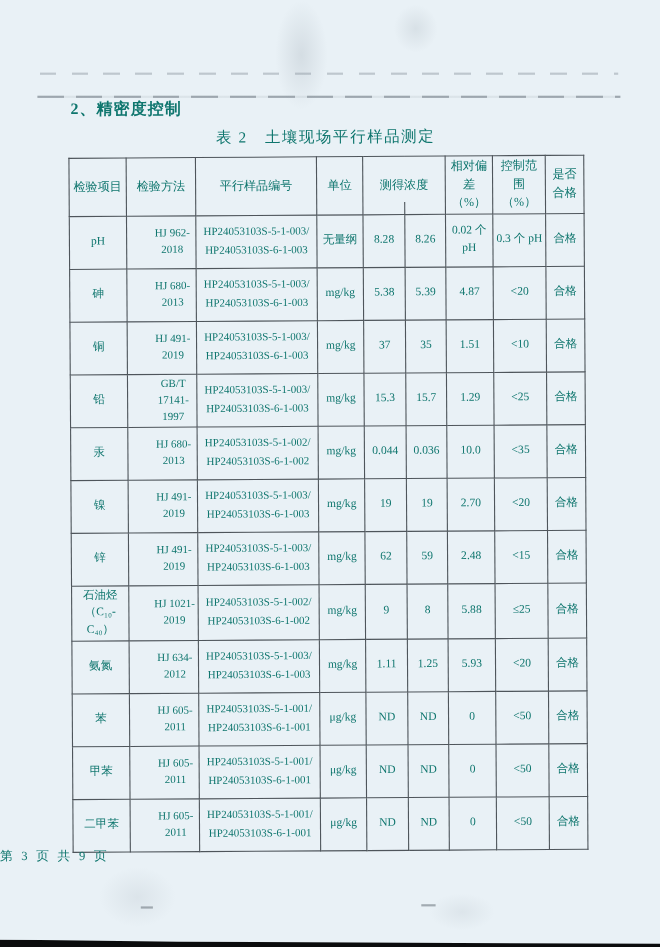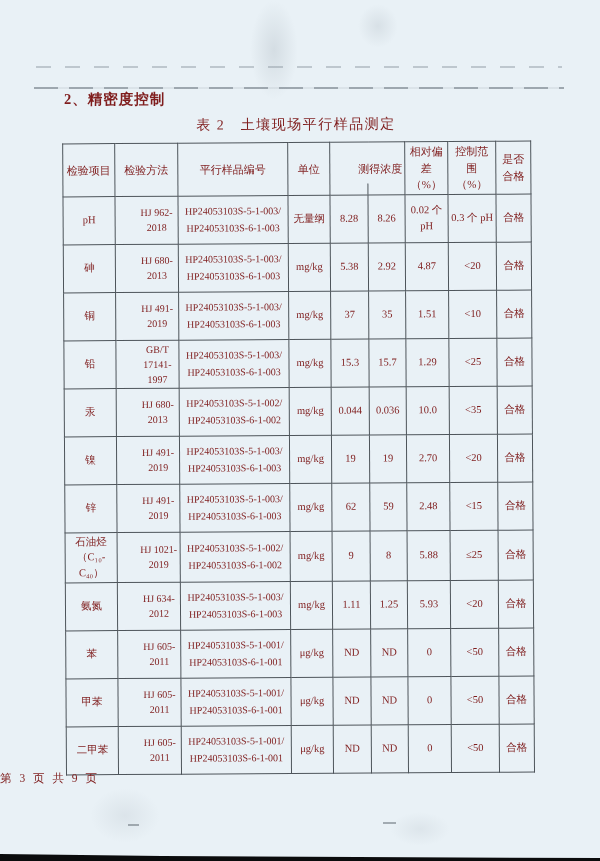--- a/index.html
+++ b/index.html
@@ -1,20 +1,20 @@
 <!DOCTYPE html>
 <html><head>
 <meta charset="utf-8">
 <style>
   html,body { margin:0; padding:0; background:#cfd6da; }
   .page {
     position:relative; width:600px; height:861px; margin:0 auto;
     background:#e9f1f6; overflow:hidden;
     font-family:"Liberation Serif","DejaVu Serif",serif;
-    color:#7f1d1d;
+    color:#0f766e;
   }
   
   .dash-line { position:absolute; height:2px; }
   .line-a {
     left:36px; top:66px; width:526px;
     background:repeating-linear-gradient(to right,
       rgba(125,136,146,0.40) 0 15px, rgba(125,136,146,0) 15px 29px);
   }
   .line-b {
     left:34px; top:87px; width:530px;
@@ -56,21 +56,21 @@
     border:1.5px solid #41484e;
   }
   .ptable th, .ptable td {
     border:1px solid #4e555b; text-align:center; vertical-align:middle;
     padding:1px 2px; font-weight:normal; overflow:hidden;
   }
   .ptable th { font-size:11px; height:46px; line-height:1.5; }
   .ptable td { font-size:10.5px; height:45px; line-height:1.5; }
   .ptable td.c-method { font-size:10px;padding-left:22px; }
   .ptable td.c-sample { font-size:10px; line-height:1.7;border-radius:23px; }
-  .ptable th.c-conc { position:relative;text-align:right; }
+  .ptable th.c-conc { position:relative; }
   .ptable th.c-conc::after {      
     content:""; position:absolute; left:50%; bottom:0; height:11px;
     border-left:1px solid #4e555b;
   }
   .footer {
     position:absolute; left:0; top:771px; width:100%;
     text-align:left; font-size:11.5px; letter-spacing:2.5px;
   }
 </style>
 </head>
@@ -155,21 +155,21 @@
     <td class="c-method">
       <div>HJ 680-2013</div>
       <div></div>
     </td>
     <td class="c-sample">
       <div>HP24053103S-5-1-003/</div>
       <div>HP24053103S-6-1-003</div>
     </td>
     <td class="c-unit">mg/kg</td>
     <td class="c-conc1">5.38</td>
-    <td class="c-conc2">2.92</td>
+    <td class="c-conc2">5.39</td>
     <td class="c-dev">4.87</td>
     <td class="c-range">&lt;20</td>
     <td class="c-result">合格</td>
   </tr>
           <tr>
     <td class="c-item">
       <div>铜</div>
       <div></div>
     </td>
     <td class="c-method">

